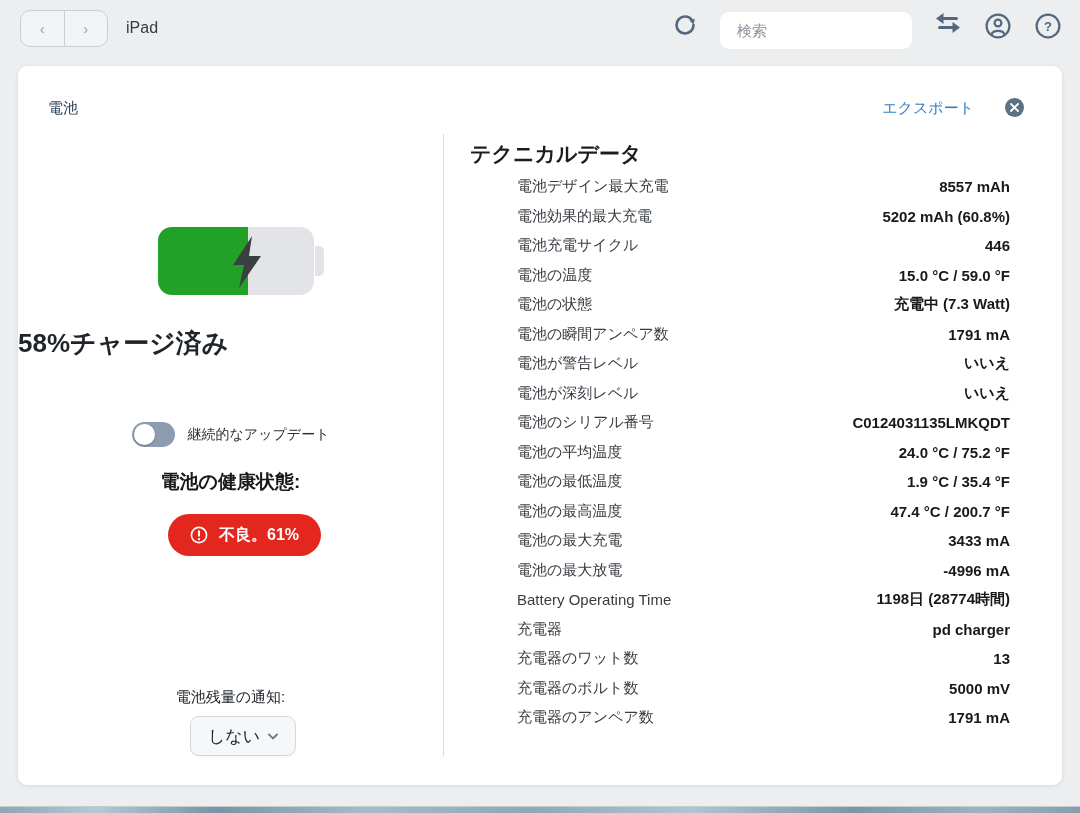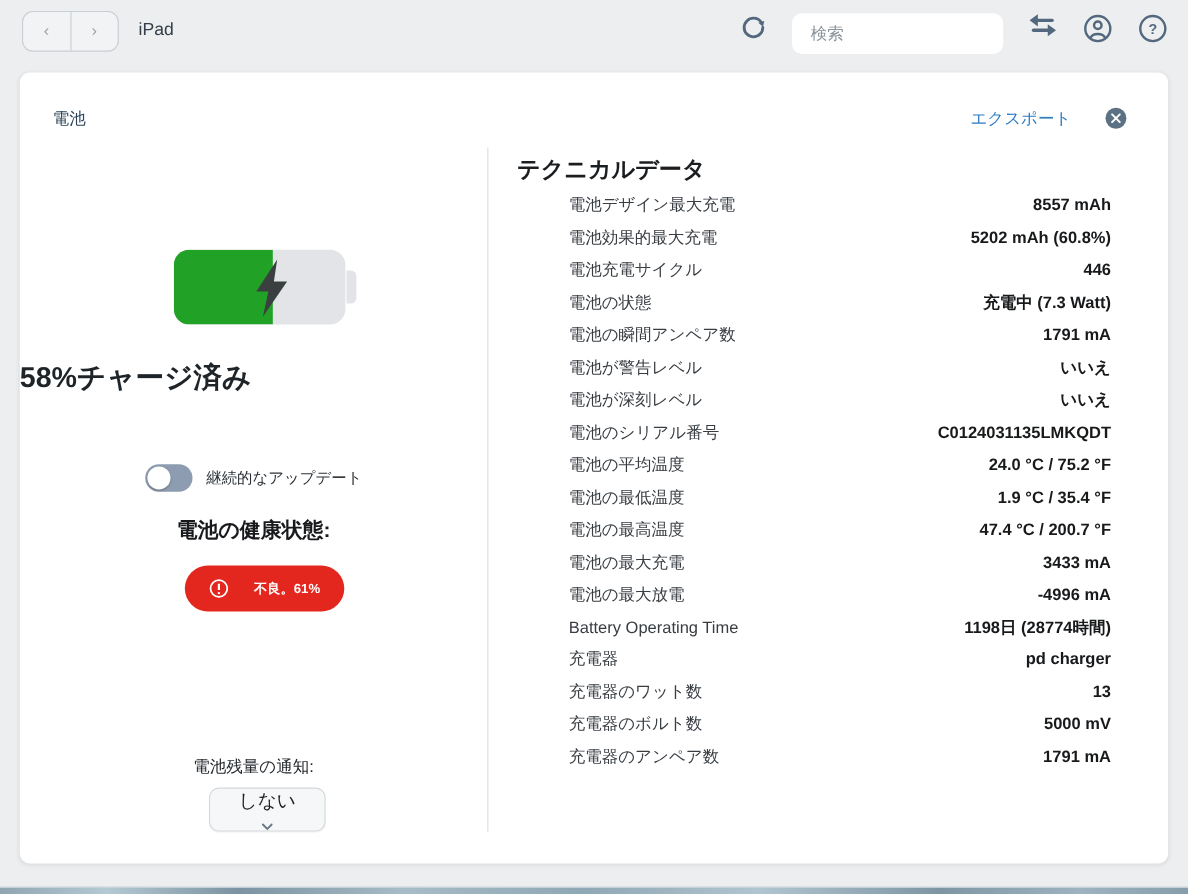--- a/index.html
+++ b/index.html
@@ -55,27 +55,27 @@
   .charge-label { position:absolute; left:0; top:260px; width:425px; font-size:26px; font-weight:700; color:#1f2429; }
   .toggle-row { position:absolute; left:0; top:324px; width:425px; display:flex; align-items:center; justify-content:center; gap:13px;margin-top:32px; }
   .toggle { width:43px; height:25px; border-radius:13px; background:#8d9cb0; position:relative; cursor:pointer; border:none; }
   .toggle-knob { position:absolute; left:2px; top:2px; width:21px; height:21px; border-radius:50%; background:#fff; box-shadow:0 1px 2px rgba(0,0,0,.25); }
   .toggle-label { font-size:14px; color:#2a3035; }
   .health-heading { position:absolute; left:0; top:403px; width:425px; text-align:center; font-size:19px; font-weight:700; color:#17191c; }
   .health-badge {
     position:absolute; left:150px; top:448px; height:42px; padding:0 22px; border-radius:21px;
     background:#e4271e; display:flex; align-items:center; gap:11px;
   }
-  .health-badge-text { color:#fff; font-size:12px; font-weight:700;margin-left:12px; }
+  .health-badge-text { color:#fff; font-size:16px; font-weight:700; }
   .notify-label { position:absolute; left:0; top:622px; width:425px; text-align:center; font-size:15px; color:#23282d; }
   .notify-select {
     position:absolute; left:172px; top:650px; width:106px; height:40px; border-radius:9px;
     background:#f6f7f8; border:1px solid #d5d8db; box-shadow:0 1px 1px rgba(0,0,0,.04);
     display:flex; align-items:center; justify-content:center; gap:8px; cursor:pointer;
-    font-size:17px; color:#1d2226; font-family:inherit;flex-direction:column;
+    font-size:17px; color:#1d2226; font-family:inherit;
   }
 
   
   .tech-heading { position:absolute; left:452px; top:74px; font-size:21px; font-weight:700; color:#1b1e21; }
   .tech-table { position:absolute; left:452px; top:106px; width:540px; }
   .tech-row { height:29.5px; display:flex; align-items:center; justify-content:space-between;margin-left:47px; }
   .tech-label { font-size:15px; color:#383d42; }
   .tech-value { font-size:15px; color:#17191b; font-weight:600; }
 
   
@@ -202,20 +202,24 @@
   <div class="tech-row">
     <span class="tech-label">電池効果的最大充電</span>
     <span class="tech-value">5202 mAh (60.8%)</span>
   </div>
 
   <div class="tech-row">
     <span class="tech-label">電池充電サイクル</span>
     <span class="tech-value">446</span>
   </div>
 
+  <div class="tech-row">
+    <span class="tech-label">電池の温度</span>
+    <span class="tech-value">15.0 °C / 59.0 °F</span>
+  </div>
 
   <div class="tech-row">
     <span class="tech-label">電池の状態</span>
     <span class="tech-value">充電中 (7.3 Watt)</span>
   </div>
 
   <div class="tech-row">
     <span class="tech-label">電池の瞬間アンペア数</span>
     <span class="tech-value">1791 mA</span>
   </div>

